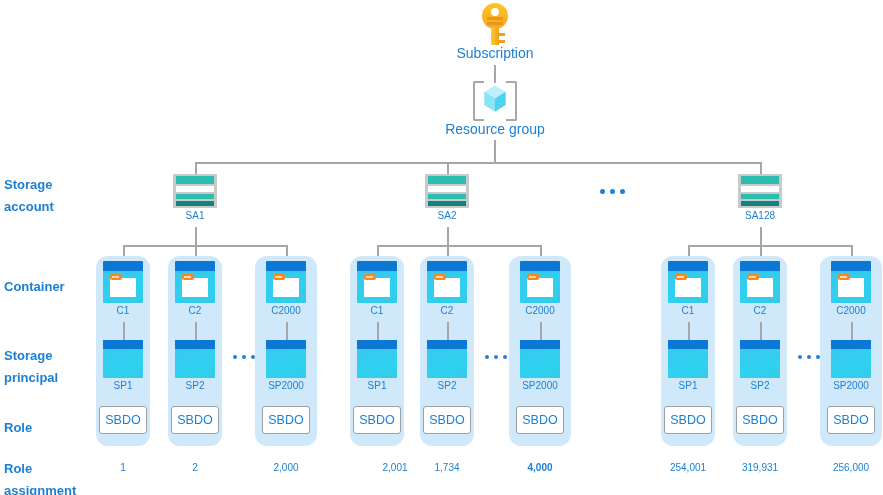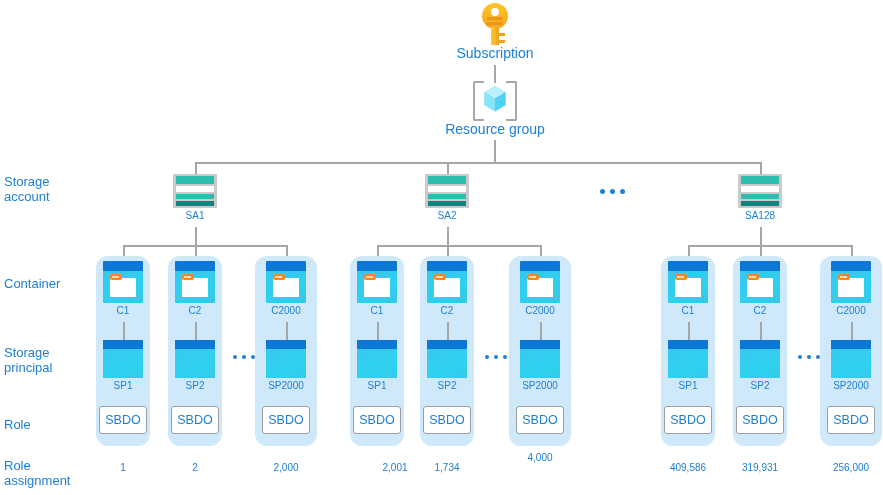--- a/index.html
+++ b/index.html
@@ -8,23 +8,24 @@
     background:#ffffff;
     font-family:"Liberation Sans", sans-serif;
     color:#0a7bd4;
     overflow:hidden;
   }
   #stage{position:relative;width:883px;height:495px;}
 
   .lbl{
     position:absolute;
     font-size:13px;
-    line-height:15px;
+    line-height:22px;
     color:#1b7fd4;
     white-space:pre-line;
+    font-weight:bold;
   }
   .row-label{left:4px;font-size:13px;color:#1b7fd4;}
 
   .caption{
     position:absolute;
     font-size:10px;
     color:#1b7fd4;
     text-align:center;
     white-space:nowrap;
     transform:translateX(-50%);
@@ -313,21 +314,21 @@
       <b></b>
       <b></b>
   </div>
 
   <div class="sbdo" style="left:353px;top:406px;">SBDO</div>
   <div class="sbdo" style="left:423px;top:406px;">SBDO</div>
   <div class="sbdo" style="left:516px;top:406px;">SBDO</div>
 
   <div class="caption" style="left:395px;top:462px;">2,001</div>
   <div class="caption" style="left:447px;top:462px;">1,734</div>
-  <div class="caption" style="left:540px;top:452px;">4,000</div>
+  <div class="caption" style="left:540px;top:462px;font-weight:bold;">4,000</div>
 
   <div class="vline" style="left:760px;top:227px;height:18px;"></div>
   <div class="hline" style="left:688px;top:245px;width:163px;"></div>
   <div class="vline" style="left:688px;top:245px;height:16px;"></div>
   <div class="vline" style="left:760px;top:245px;height:16px;"></div>
   <div class="vline" style="left:851px;top:245px;height:16px;"></div>
 
   <div class="col-panel" style="left:661px;top:256px;width:54px;height:190px;"></div>
   <div class="col-panel" style="left:733px;top:256px;width:54px;height:190px;"></div>
   <div class="col-panel" style="left:820px;top:256px;width:62px;height:190px;"></div>
@@ -384,17 +385,17 @@
   <div class="dots small" style="left:798px;top:355px;">
     <b></b>
       <b></b>
       <b></b>
   </div>
 
   <div class="sbdo" style="left:664px;top:406px;">SBDO</div>
   <div class="sbdo" style="left:736px;top:406px;">SBDO</div>
   <div class="sbdo" style="left:827px;top:406px;">SBDO</div>
 
-  <div class="caption" style="left:688px;top:462px;">409,586</div>
+  <div class="caption" style="left:688px;top:462px;">254,001</div>
   <div class="caption" style="left:760px;top:462px;">319,931</div>
   <div class="caption" style="left:851px;top:462px;">256,000</div>
 
 </div>
 
 </body></html>

